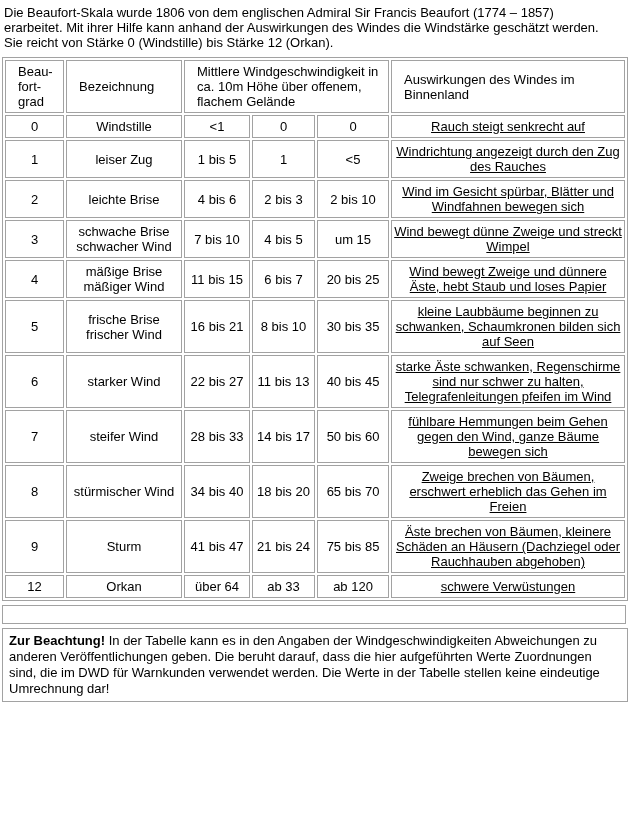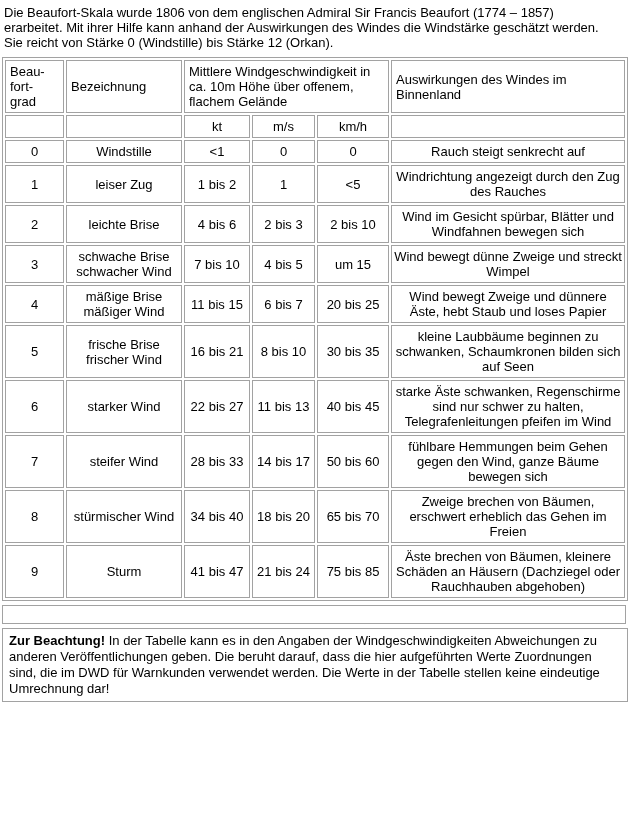--- a/index.html
+++ b/index.html
@@ -35,26 +35,27 @@
   table.beaufort td {
     border: 1px solid var(--border);
     padding: 3px 2px;
     text-align: center;
     vertical-align: middle;
     line-height: 15px;
     overflow-wrap: break-word;
   }
   tr.header-main td {
     text-align: left;
-    padding-left: 4px;
+    padding-left: 12px;
     padding-right: 4px;
   }
   td.effect-cell {
     padding-left: 4px;
     padding-right: 4px;
+    text-decoration: underline;
   }
   td.designation-cell {
     white-space: pre-line;
   }
   .empty-box {
     border: 1px solid var(--border);
     height: 19px;
     margin: 4px 0 4px 0;
     width: 624px;
     box-sizing: border-box;
@@ -84,41 +85,33 @@
       <col style="width:72px">
       <col>
     </colgroup>
     <tbody>
       <tr class="header-main">
         <td>Beau-fort-grad</td>
         <td>Bezeichnung</td>
         <td colspan="3">Mittlere Windgeschwindigkeit in ca. 10m Höhe über offenem, flachem Gelände</td>
         <td>Auswirkungen des Windes im Binnenland</td>
       </tr>
-      <tr>
-        <td></td>
-        <td></td>
-        <td>kt</td>
-        <td>m/s</td>
-        <td>km/h</td>
-        <td></td>
-      </tr>
 
     <tr>
     <td class="grade-cell">0</td>
     <td class="designation-cell">Windstille</td>
     <td class="kt-cell">&lt;1</td>
     <td class="ms-cell">0</td>
     <td class="kmh-cell">0</td>
     <td class="effect-cell">Rauch steigt senkrecht auf</td>
   </tr>
         <tr>
     <td class="grade-cell">1</td>
     <td class="designation-cell">leiser Zug</td>
-    <td class="kt-cell">1 bis 2</td>
+    <td class="kt-cell">1 bis 5</td>
     <td class="ms-cell">1</td>
     <td class="kmh-cell">&lt;5</td>
     <td class="effect-cell">Windrichtung angezeigt durch den Zug des Rauches</td>
   </tr>
         <tr>
     <td class="grade-cell">2</td>
     <td class="designation-cell">leichte Brise</td>
     <td class="kt-cell">4 bis 6</td>
     <td class="ms-cell">2 bis 3</td>
     <td class="kmh-cell">2 bis 10</td>
@@ -176,20 +169,28 @@
     <td class="effect-cell">Zweige brechen von Bäumen, erschwert erheblich das Gehen im Freien</td>
   </tr>
         <tr>
     <td class="grade-cell">9</td>
     <td class="designation-cell">Sturm</td>
     <td class="kt-cell">41 bis 47</td>
     <td class="ms-cell">21 bis 24</td>
     <td class="kmh-cell">75 bis 85</td>
     <td class="effect-cell">Äste brechen von Bäumen, kleinere Schäden an Häusern (Dachziegel oder Rauchhauben abgehoben)</td>
   </tr>
+        <tr>
+    <td class="grade-cell">12</td>
+    <td class="designation-cell">Orkan</td>
+    <td class="kt-cell">über 64</td>
+    <td class="ms-cell">ab 33</td>
+    <td class="kmh-cell">ab 120</td>
+    <td class="effect-cell">schwere Verwüstungen</td>
+  </tr>
       </tbody>
   </table>
 
   <div class="empty-box"></div>
 
   <div class="note-box">
     <b>Zur Beachtung!</b>
     <span> In der Tabelle kann es in den Angaben der Windgeschwindigkeiten Abweichungen zu anderen Veröffentlichungen geben. Die beruht darauf, dass die hier aufgeführten Werte Zuordnungen sind, die im DWD für Warnkunden verwendet werden. Die Werte in der Tabelle stellen keine eindeutige Umrechnung dar!</span>
   </div>
 

